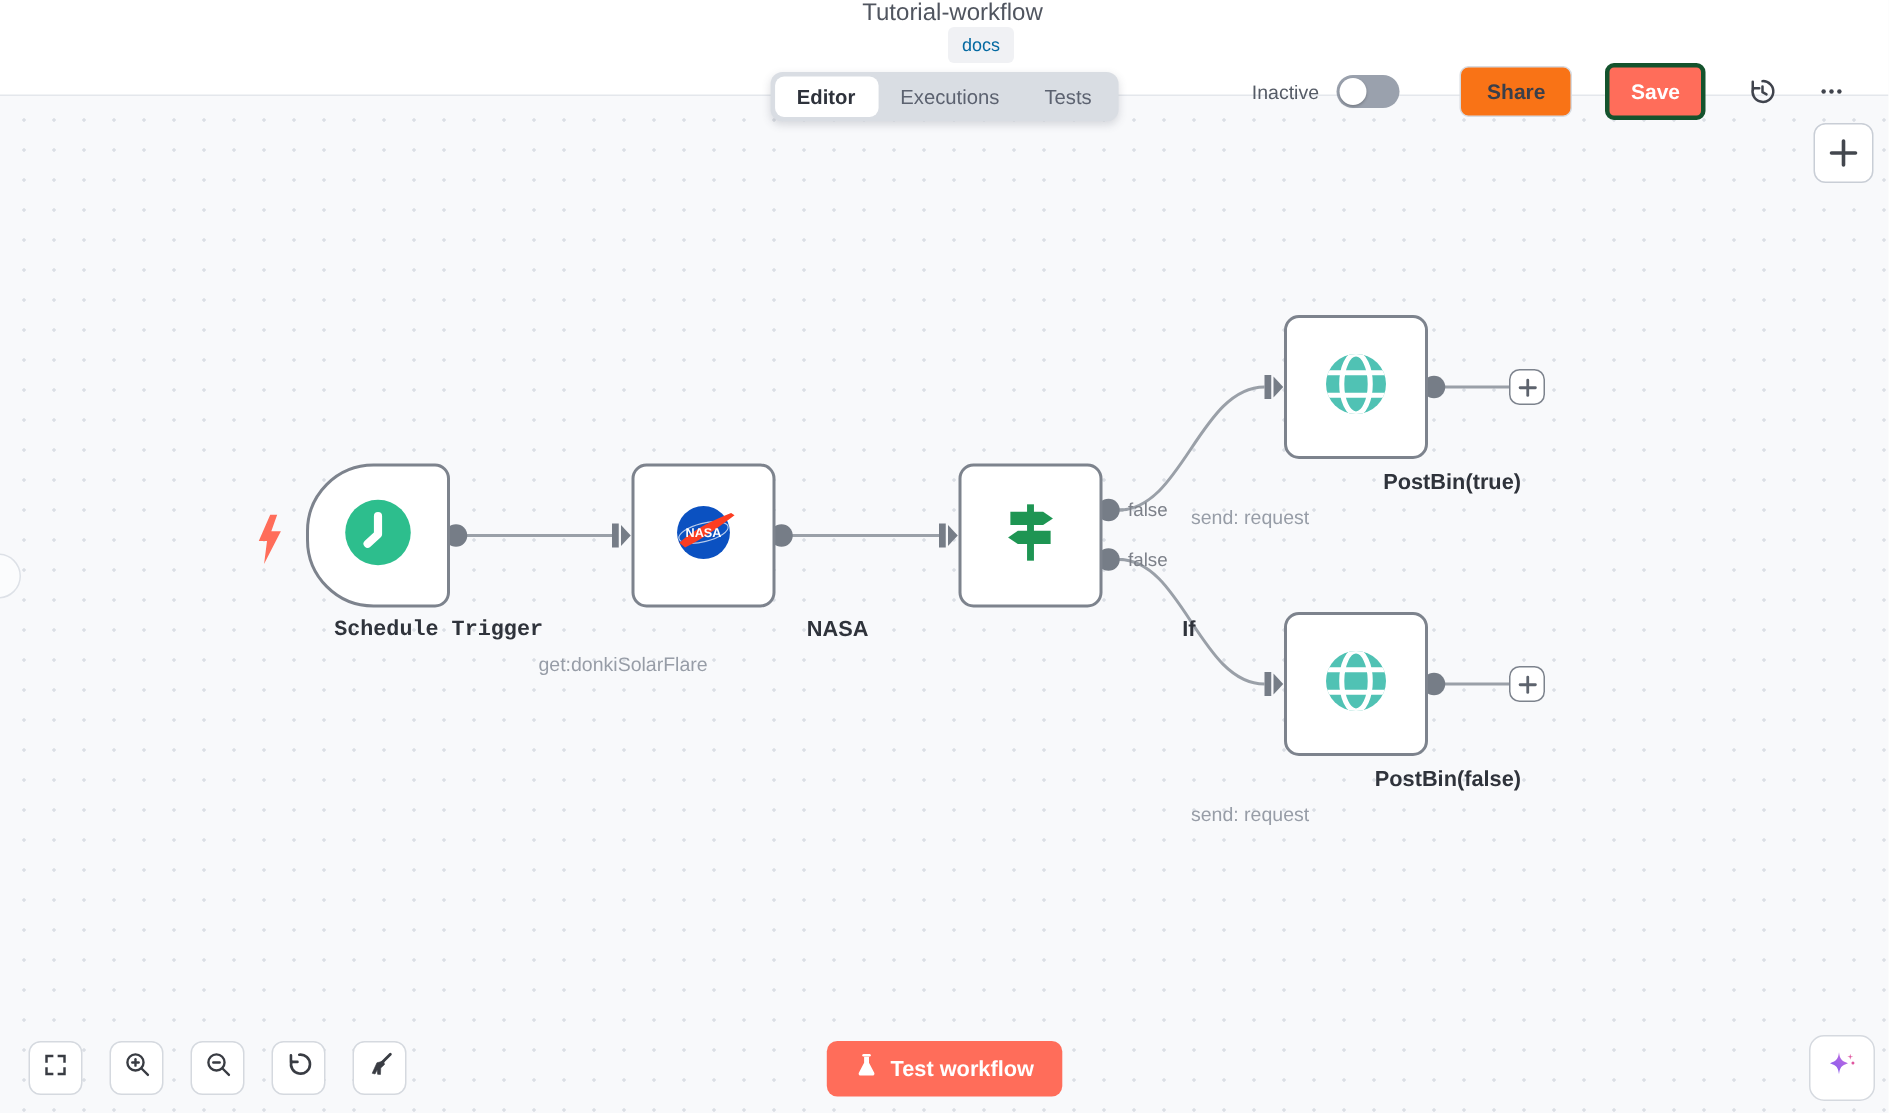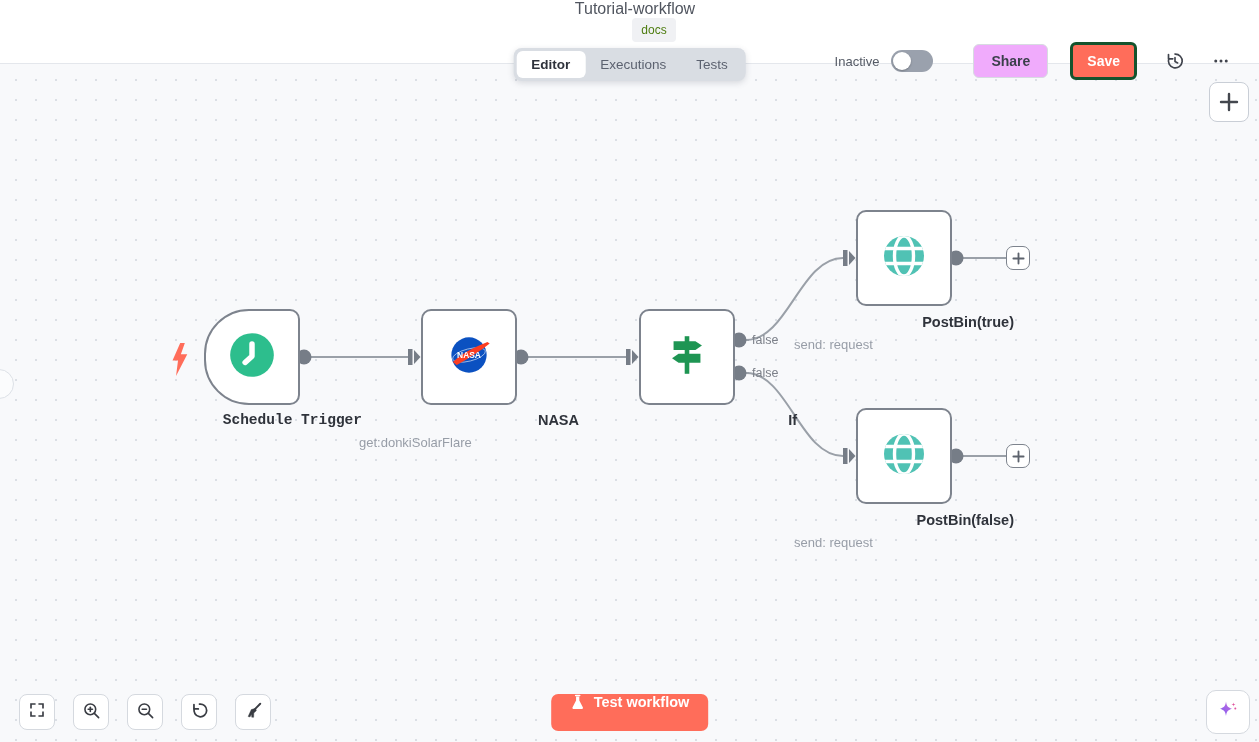--- a/index.html
+++ b/index.html
@@ -10,39 +10,39 @@
   }
 
   
   .header {
     position:absolute; top:0; left:0; right:0; height:64px;
     background:#fff; border-bottom:1px solid #e4e7ec;
     display:flex; align-items:center; padding:0 24px 0 35px; z-index:30;flex-direction:column;
   }
   .wf-title { font-size:16px; font-weight:500; color:#50555f; }
   .tag {
-    margin-left:38px; background:#f0f1f4; color:#4d7c0f;
+    margin-left:38px; background:#f0f1f4; color:#0369a1;
     font-size:12px; padding:5px 9px; border-radius:4px; cursor:pointer;
   }
   .header-right { margin-left:auto; display:flex; align-items:center; }
   .status-label { font-size:13px; color:#555b66; margin-right:12px; }
   .toggle {
     width:42px; height:22px; border-radius:11px; background:#9aa1ad;
     position:relative; cursor:pointer; margin-right:40px;
   }
   .toggle .knob {
     position:absolute; left:2px; top:2px; width:18px; height:18px;
     border-radius:50%; background:#fff; box-shadow:0 1px 2px rgba(0,0,0,.25);
   }
   .btn {
     font-size:14px; font-weight:600; border-radius:6px; cursor:pointer;
     display:inline-flex; align-items:center; justify-content:center;
   }
   .btn-share {
-    background:#f0abfc; color:#3a3f4a; border:1px solid #d7dbe1;
+    background:#f97316; color:#3a3f4a; border:1px solid #d7dbe1;
     padding:8px 17px; margin-right:22px;
   }
   .btn-save {
     background:#ff6d5a; color:#fff; border:3px solid #14532d;
     padding:8px 14px; margin-right:24px;
   }
   .icon-btn {
     width:28px; height:28px; display:flex; align-items:center; justify-content:center;
     cursor:pointer; color:#40444d;
   }
@@ -102,21 +102,21 @@
   }
   .ctrl {
     position:absolute; top:694px; width:36px; height:36px; background:#fff;
     border:1px solid #d5d9df; border-radius:8px; display:flex; align-items:center;
     justify-content:center; cursor:pointer; color:#393c43; z-index:20;
   }
   .test-btn {
     position:absolute; top:694px; left:50%; transform:translateX(-50%);
     height:37px; background:#ff6d5a; color:#fff; border:none; border-radius:7px;
     font-family:"Liberation Sans",sans-serif; font-size:14.5px; font-weight:700;
-    padding:0 19px; display:flex; gap:9px; cursor:pointer; z-index:20;
+    padding:0 19px; display:flex; align-items:center; gap:9px; cursor:pointer; z-index:20;
   }
   .ai-btn {
     position:absolute; top:690px; left:1206px; width:44px; height:44px;
     background:#fff; border:1px solid #d5d9df; border-radius:10px;
     display:flex; align-items:center; justify-content:center; cursor:pointer; z-index:20;
   }
   .edge-pill {
     position:absolute; left:-16px; top:369px; width:30px; height:30px;
     border-radius:50%; background:#fbfcfd; border:1.5px solid #dde1e7;
     cursor:pointer; z-index:10;

